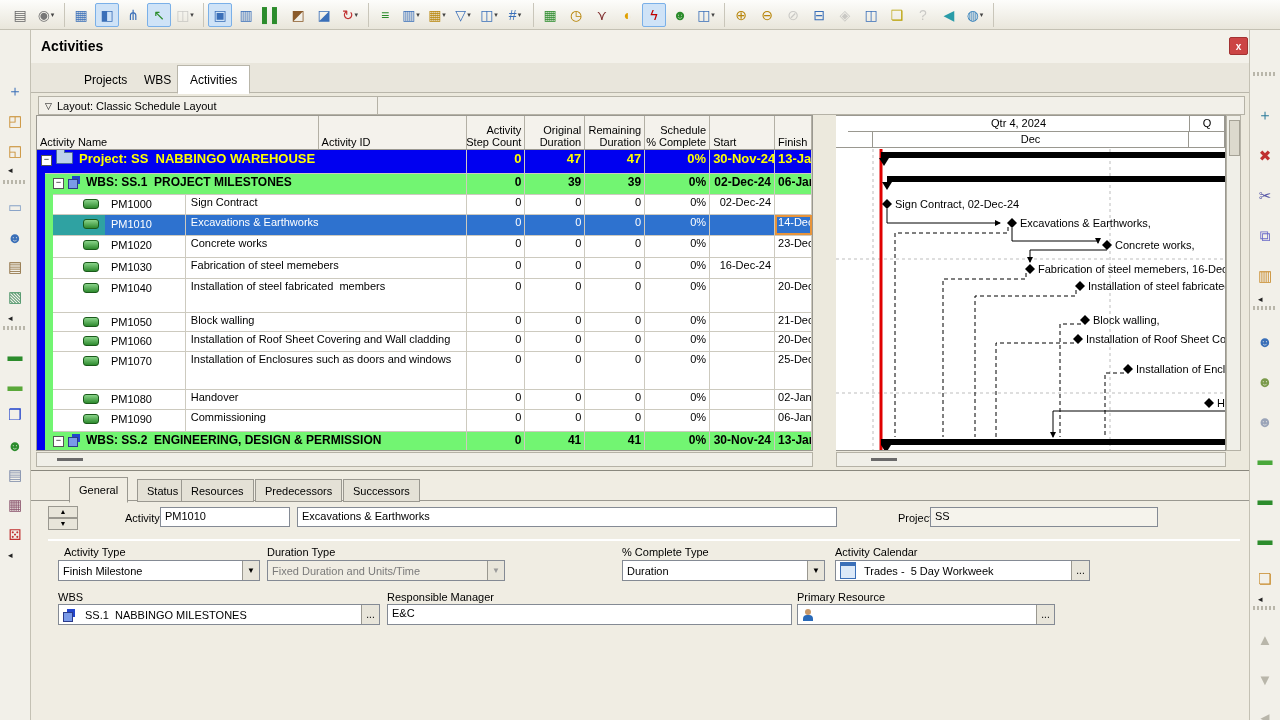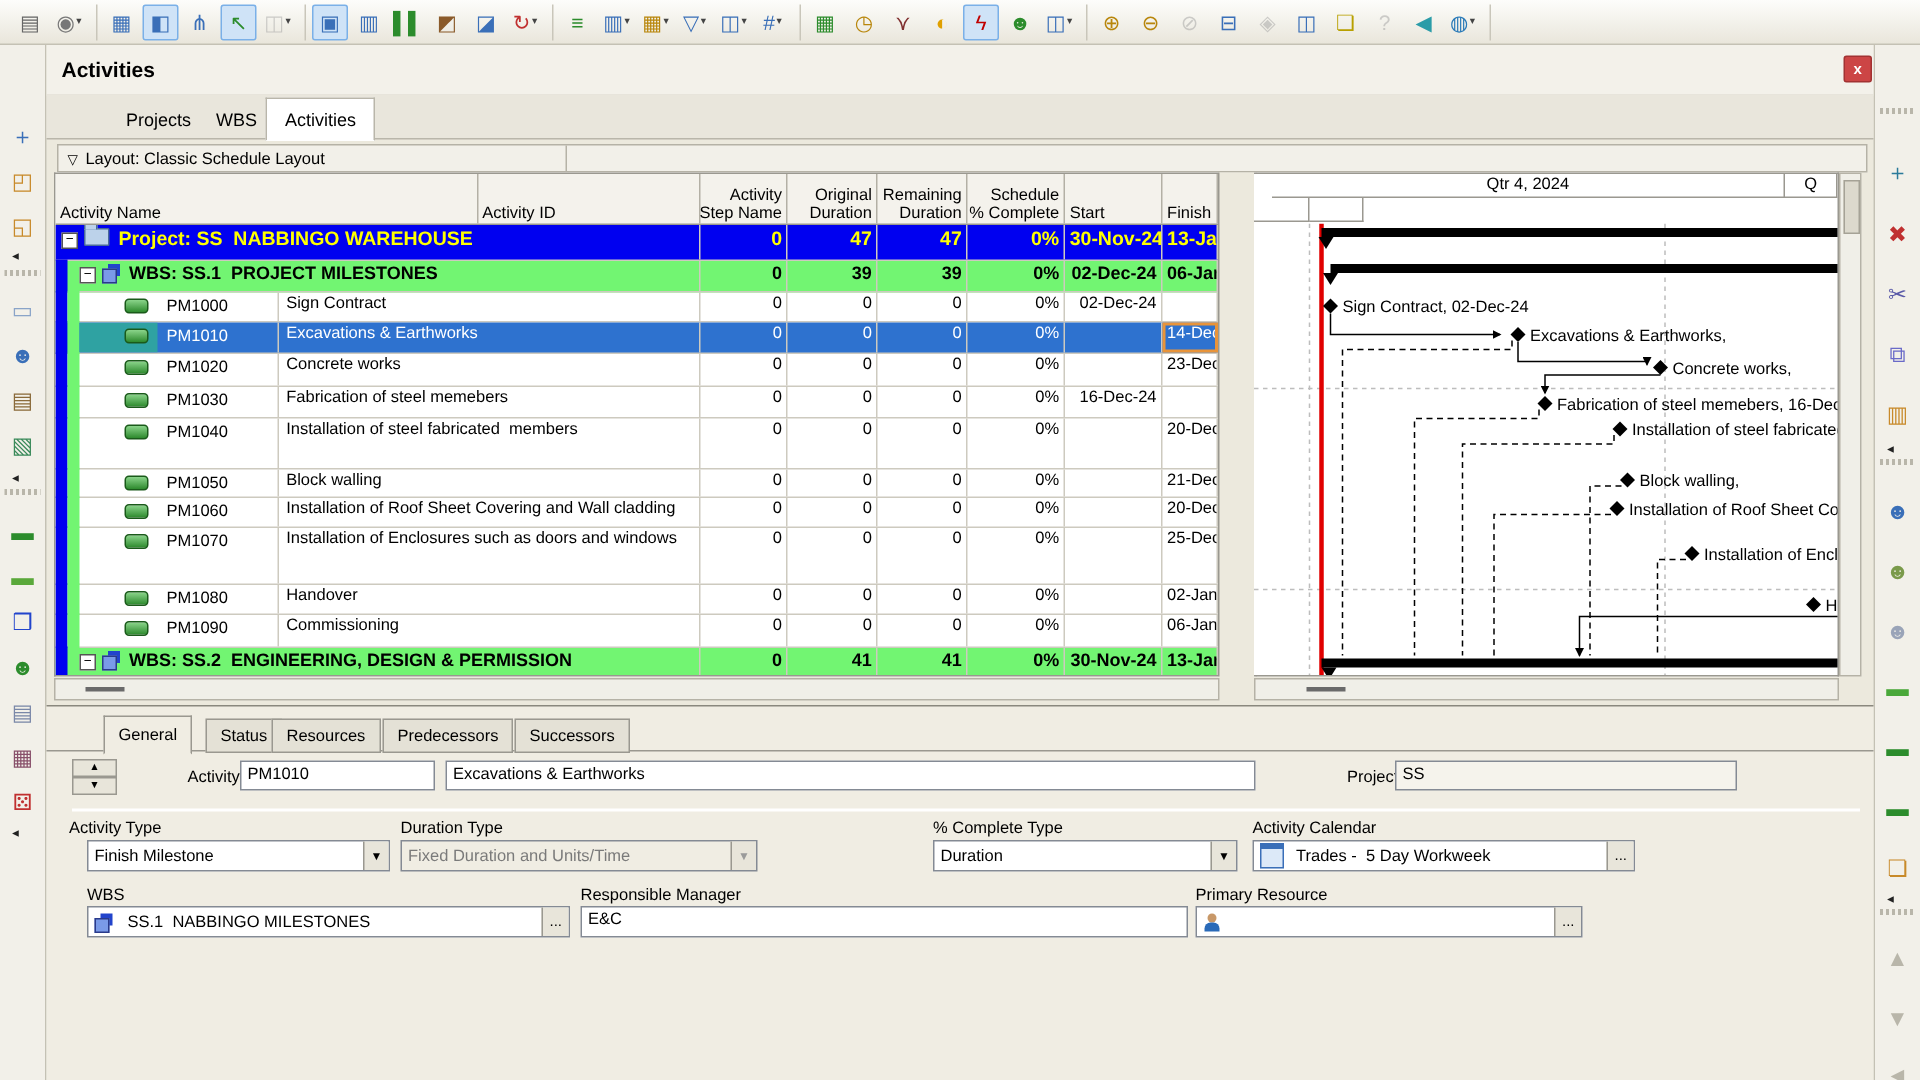--- a/index.html
+++ b/index.html
@@ -306,21 +306,21 @@
     <div class="laycell" style="width:332px;border-right:1px solid #b5b2a6;">
       <span style="margin-right:5px;font-size:9px;">▽</span>
       <span>Layout: Classic Schedule Layout</span>
     </div>
   </div>
 
   <div id="grid" class="abs">
     <div id="gridhdr">
         <div class="hcell" style="width: 282px;"><div>Activity Name</div></div>
         <div class="hcell" style="width: 149px;"><div>Activity ID</div></div>
-        <div class="hcell r" style="width: 58px;"><div>Activity</div><div>Step Name</div></div>
+        <div class="hcell r" style="width: 58px;"><div>Activity</div><div>Step Count</div></div>
         <div class="hcell r" style="width: 60px;"><div>Original</div><div>Duration</div></div>
         <div class="hcell r" style="width: 60px;"><div>Remaining</div><div>Duration</div></div>
         <div class="hcell r" style="width: 65px;"><div>Schedule</div><div>% Complete</div></div>
         <div class="hcell" style="width: 65px;"><div>Start</div></div>
         <div class="hcell" style="width: 37px;"><div>Finish</div></div>
       </div>
     <div id="gridrows">
         <div class="grow rowProject" style="height: 24px;"><div class="c" style="width: 431px; padding-left: 4px;"><span class="exp">−</span><span class="folder"></span><span>Project: SS  NABBINGO WAREHOUSE</span></div><div class="c r" style="width: 58px;">0</div><div class="c r" style="width: 60px;">47</div><div class="c r" style="width: 60px;">47</div><div class="c r" style="width: 65px;">0%</div><div class="c r" style="width: 65px;">30-Nov-24</div><div class="c" style="width: 37px;">13-Jan</div></div>
         <div class="grow rowWbs" style="height: 21px;"><div class="stripB"></div><div class="c" style="width: 431px; padding-left: 16px;"><span class="exp">−</span><span class="wbsic"><i></i><b></b></span><span>WBS: SS.1  PROJECT MILESTONES</span></div><div class="c r" style="width: 58px;">0</div><div class="c r" style="width: 60px;">39</div><div class="c r" style="width: 60px;">39</div><div class="c r" style="width: 65px;">0%</div><div class="c r" style="width: 65px;">02-Dec-24</div><div class="c" style="width: 37px;">06-Jan</div></div>
         <div class="grow" style="height: 20px;"><div class="stripB"></div><div class="stripG"></div><div class="c" style="width: 149px; position: relative;"><div class="gutter"><span class="msic" style="position: absolute; left: 30px; top: 4px;"></span></div><span style="position: absolute; left: 74px; top: 3px;">PM1000</span></div><div class="c" style="width: 282px; padding-left: 5px;">Sign Contract</div><div class="c r" style="width: 58px;">0</div><div class="c r" style="width: 60px;">0</div><div class="c r" style="width: 60px;">0</div><div class="c r" style="width: 65px;">0%</div><div class="c r" style="width: 65px;">02-Dec-24</div><div class="c" style="width: 37px;"></div></div>
@@ -339,20 +339,21 @@
 
   <div id="vsplit" class="abs"></div>
 
   <div id="gantt" class="abs">
     <div id="ts1" class="tsrow">
         <div class="tscell" style="width: 354px; margin-left: 12px;">Qtr 4, 2024</div>
         <div class="tscell" style="width: 36px;">Q</div>
       </div>
     <div id="ts2" class="tsrow">
         <div class="tscell" style="width: 37px;"></div>
+        <div class="tscell" style="width: 317px;">Dec</div>
         <div class="tscell" style="width: 36px;"></div>
       </div>
     <svg id="gsvg" width="390" height="303">
         <defs>
           <marker id="arr" markerWidth="6" markerHeight="6" refX="5" refY="3" orient="auto">
             <path d="M0,0 L6,3 L0,6 z" fill="#000"></path>
           </marker>
         </defs>
         <line x1="37" y1="0" x2="37" y2="303" stroke="#bdbdbd" stroke-dasharray="3 3"></line>
         <line x1="274" y1="0" x2="274" y2="303" stroke="#bdbdbd" stroke-dasharray="3 3"></line>
@@ -422,21 +423,21 @@
       <div>▼</div>
     </div>
     <div class="lbl" style="left:94px;top:41px;">Activity</div>
     <div class="fld" style="left:129px;top:36px;width:130px;height:20px;">PM1010</div>
     <div class="fld" style="left:266px;top:36px;width:540px;height:20px;">Excavations &amp; Earthworks</div>
     <div class="lbl" style="left:867px;top:41px;">Project</div>
     <div class="fld flat" style="left:899px;top:36px;width:228px;height:20px;">SS</div>
 
     <div class="grpline" style="left:17px;top:68px;width:1192px;height:2px;"></div>
 
-    <div class="lbl" style="left:15px;top:75px;">Activity Type</div>
+    <div class="lbl" style="left:33px;top:75px;">Activity Type</div>
     <div class="selbox" style="left:27px;top:89px;width:202px;height:21px;">
       <span class="tx">Finish Milestone</span>
         <span class="ar">▼</span>
     </div>
     <div class="lbl" style="left:236px;top:75px;">Duration Type</div>
     <div class="selbox dis" style="left:236px;top:89px;width:238px;height:21px;">
       <span class="tx">Fixed Duration and Units/Time</span>
         <span class="ar">▼</span>
     </div>
     <div class="lbl" style="left:591px;top:75px;">% Complete Type</div>

